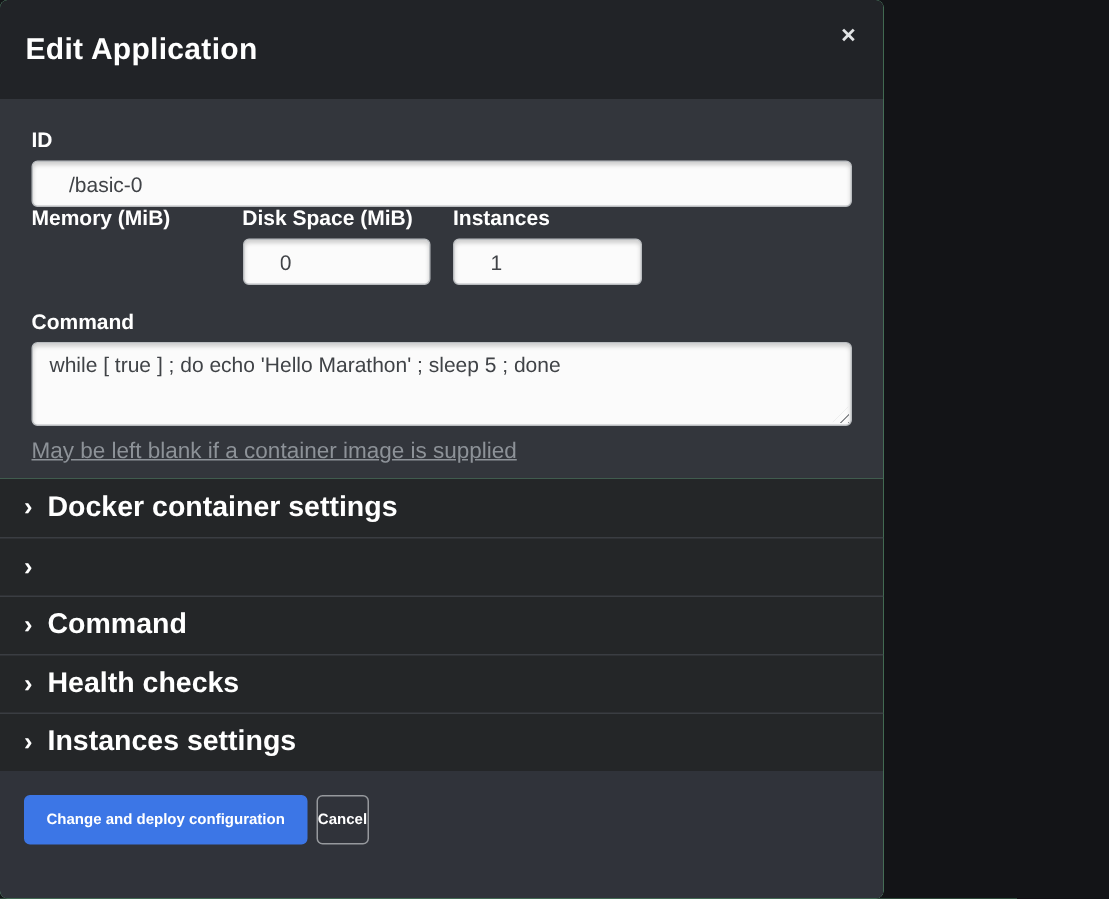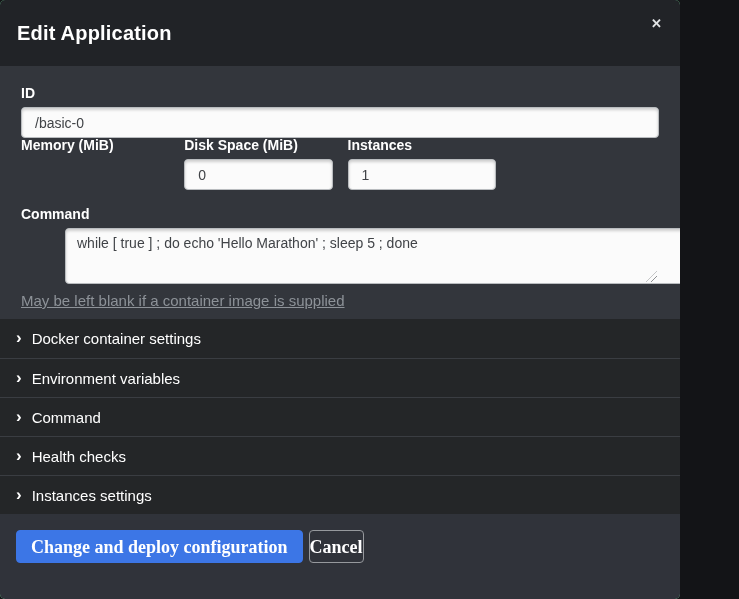--- a/index.html
+++ b/index.html
@@ -1,21 +1,21 @@
 <!DOCTYPE html>
 <html><head>
 <meta charset="utf-8">
 <style>
   * { margin: 0; padding: 0; box-sizing: border-box; }
   html, body {
     background: #131417;
     font-family: "Liberation Sans", "DejaVu Sans", sans-serif;
   }
   .modal {
-    width: 680px;
+    width: 589px;
     height: 599px;
     border-radius: 5px;
     overflow: hidden;
     display: flex;
     flex-direction: column;
     background: #86efac;
   }
   
   .modal-header {
     flex: 0 0 66px;
@@ -59,39 +59,38 @@
   }
   .text-input, .cmd-textarea {
     width: 100%;
     background: #fbfbfb;
     border: 1px solid #b9bcbf;
     border-radius: 4px;
     box-shadow: inset 0 2px 3px rgba(0,0,0,.18);
     color: #404347;
     font-family: "Liberation Sans", "DejaVu Sans", sans-serif;
     font-size: 14px;
-    padding: 0 13px;
+    padding: 0 24px;
     outline: none;
   }
   .text-input { height: 31px; }
   .form-group { }
   .fields-row {
     display: grid;
     grid-template-columns: repeat(4, 1fr);
     column-gap: 15px;
     margin-bottom: 17px;
   }
   .textarea-wrap { position: relative; }
   .cmd-textarea {
     display: block;
     height: 56px;
     resize: none;
     padding: 5px 11px;
     line-height: 18px;
-    margin-left: 44px;
   }
   .resize-grip {
     position: absolute;
     right: 2px;
     bottom: 2px;
     width: 11px;
     height: 11px;
     background: repeating-linear-gradient(135deg, transparent 0 3px, #8f9194 3px 4px);
     clip-path: polygon(100% 0, 100% 100%, 0 100%);
     cursor: nwse-resize;
@@ -116,37 +115,37 @@
   .chevron {
     color: #ffffff;
     font-size: 17px;
     font-weight: 700;
     line-height: 1;
     margin-right: 10px;
     transform: translateY(-1px);
   }
   .accordion-label {
     color: #ffffff;
-    font-size: 15px;
-    font-weight: 400;
+    font-size: 19px;
+    font-weight: 700;
   }
   
   .modal-footer {
     flex: 1 1 auto;
     background: #30333a;
     padding: 16px;
     display: flex;
     align-items: flex-start;
     gap: 6px;
   }
   .btn {
     height: 33px;
     border-radius: 4px;
-    font-family: Liberation Serif, serif;
-    font-size: 18px;
+    font-family: Liberation Sans, sans-serif;
+    font-size: 10px;
     font-weight: 700;
     cursor: pointer;
     line-height: 1;
   }
   .btn-primary {
     background: #3c76e6;
     border: 1px solid #3c76e6;
     color: #ffffff;
     padding: 0 14px;
   }
@@ -199,21 +198,20 @@
 
   </div>
 
   <div class="accordion">
     <div class="accordion-row">
       <span class="chevron">›</span>
       <span class="accordion-label">Docker container settings</span>
     </div>
     <div class="accordion-row">
       <span class="chevron">›</span>
-      <span class="accordion-label">Environment variables</span>
     </div>
     <div class="accordion-row">
       <span class="chevron">›</span>
       <span class="accordion-label">Command</span>
     </div>
     <div class="accordion-row">
       <span class="chevron">›</span>
       <span class="accordion-label">Health checks</span>
     </div>
     <div class="accordion-row">

